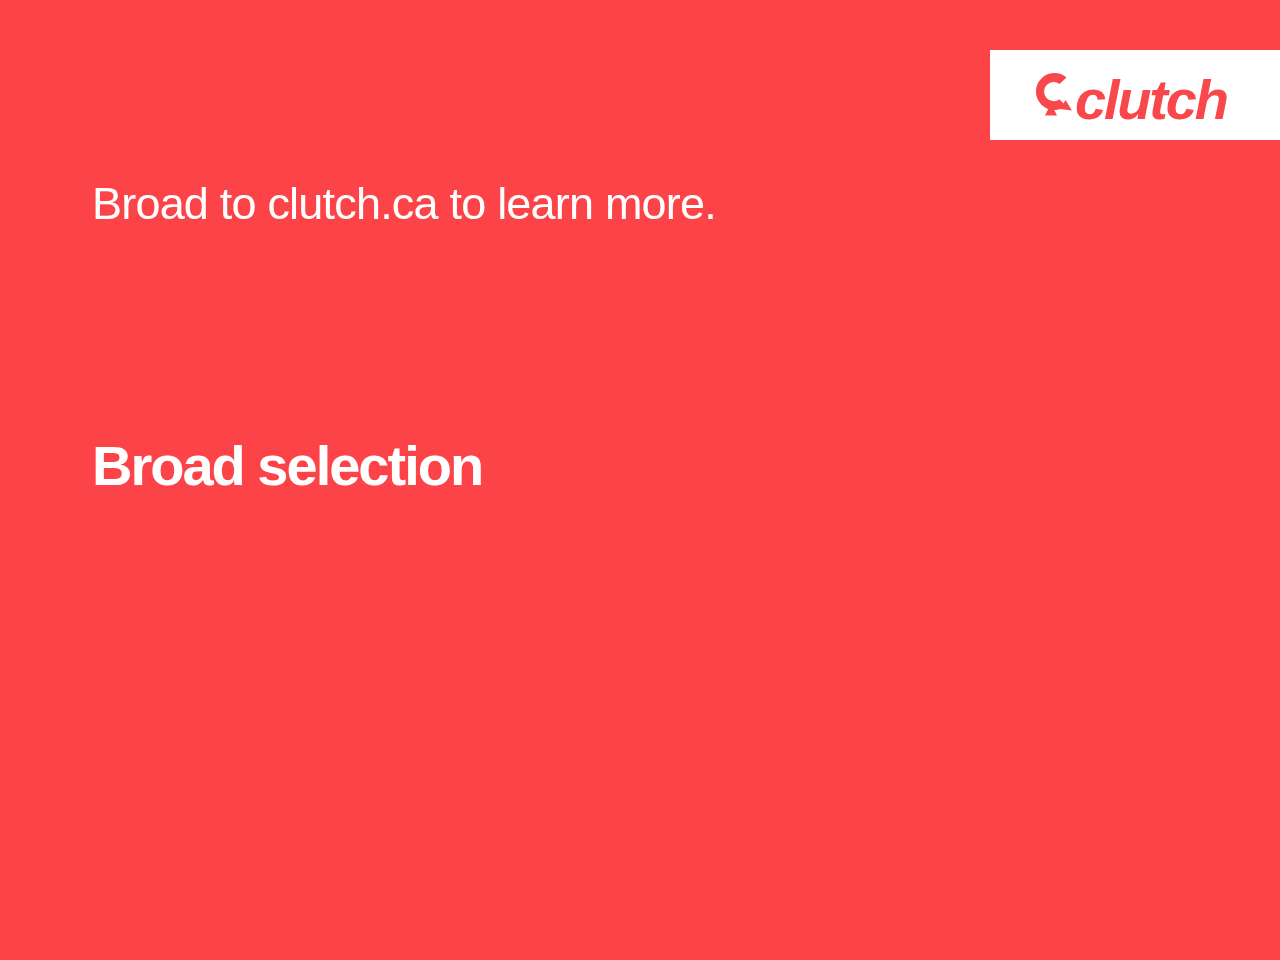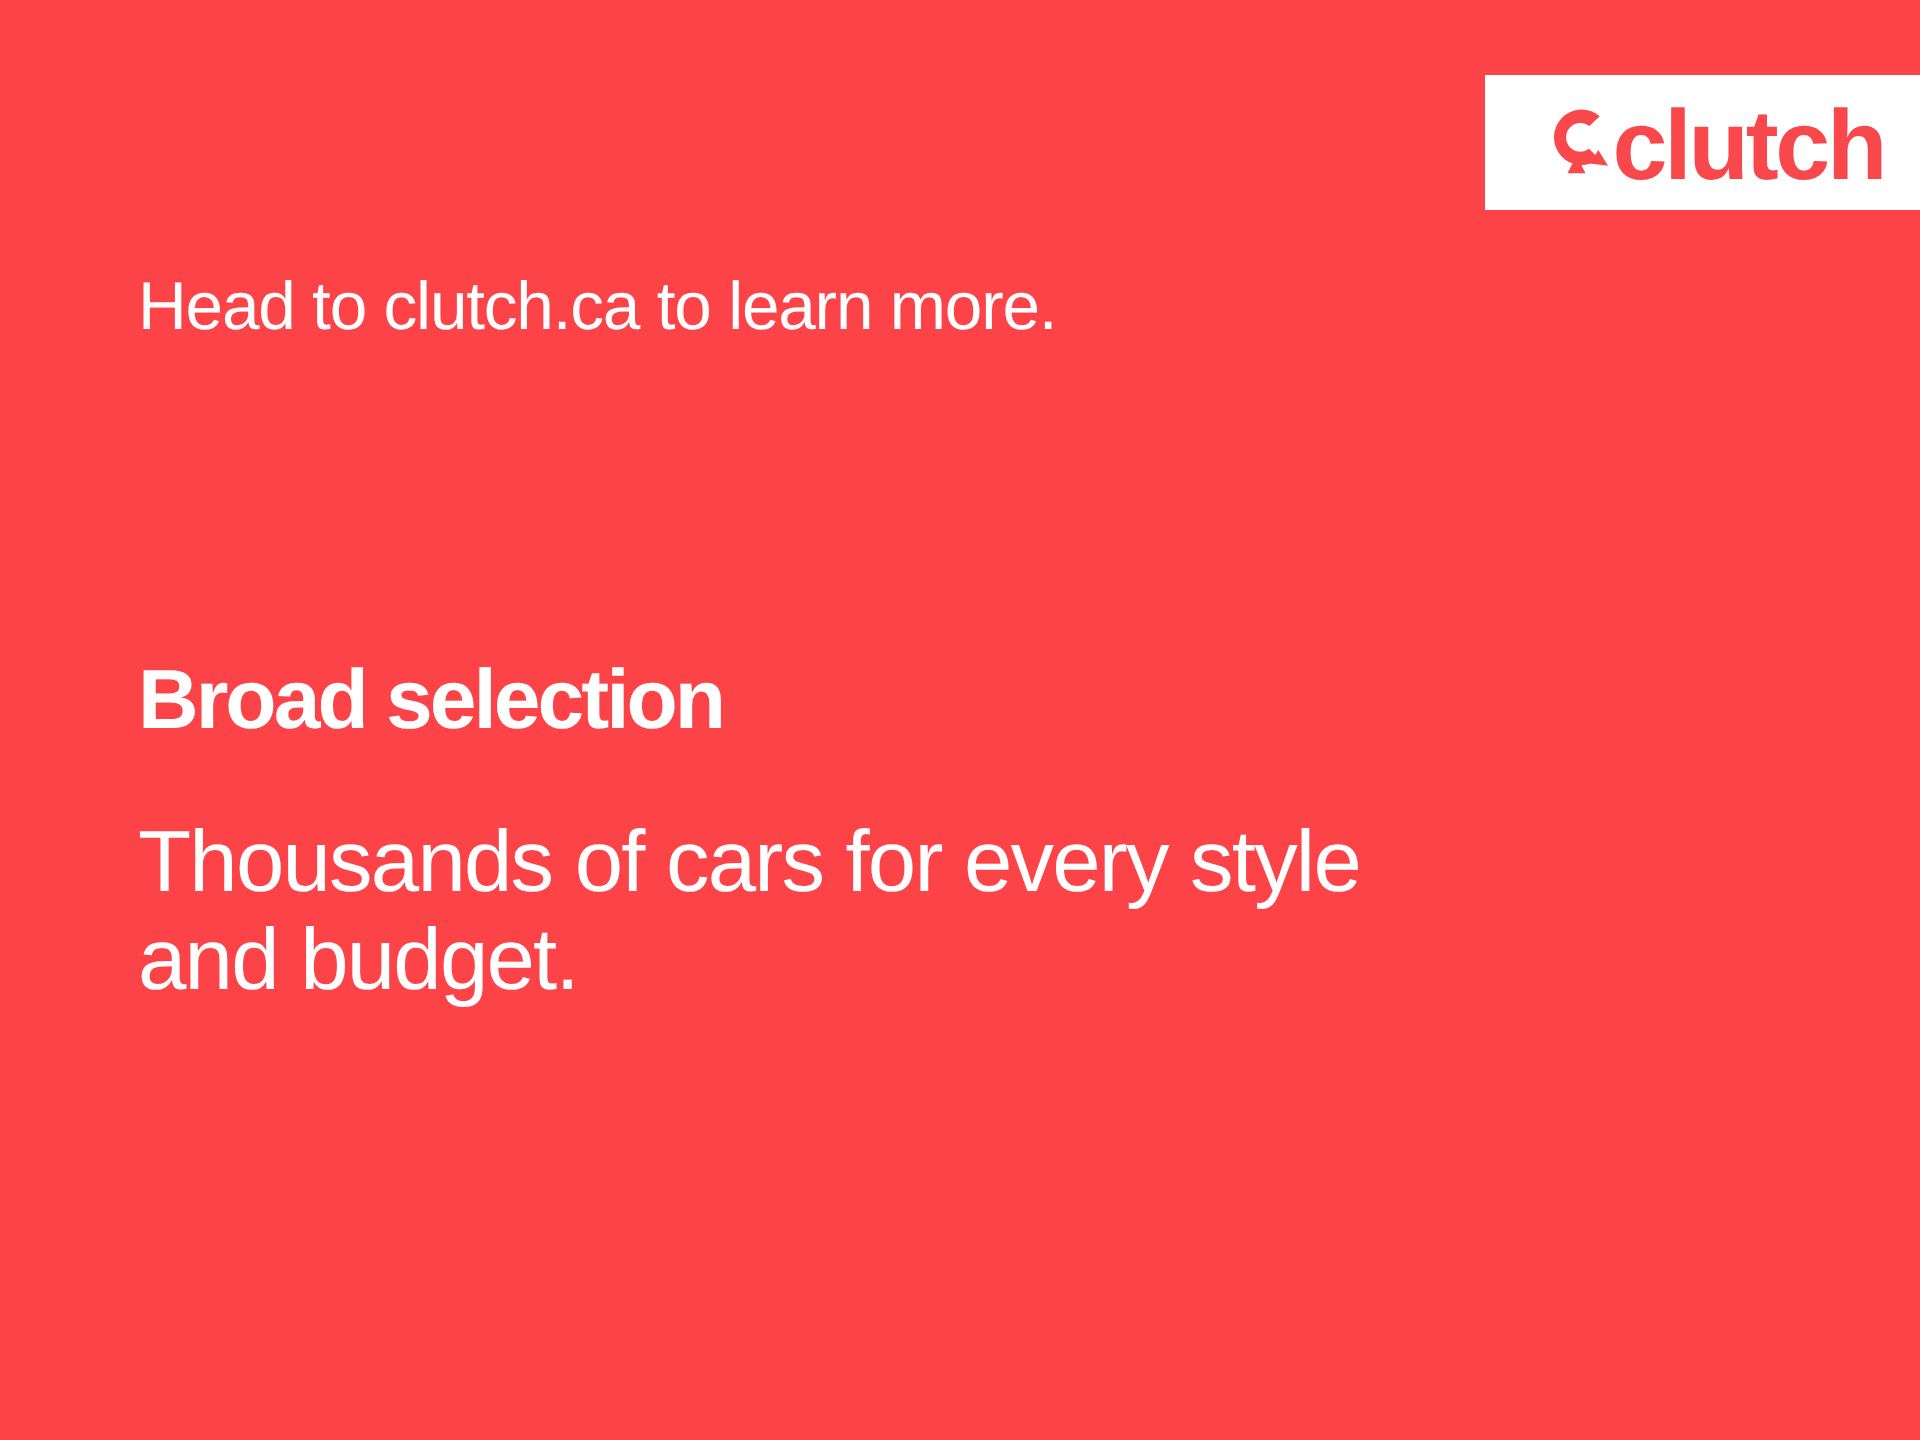--- a/index.html
+++ b/index.html
@@ -47,26 +47,27 @@
   .logo-mark {
     width: 46px;
     height: 56px;
     display: block;
     flex: 0 0 auto;
     margin-right: 1px;
   }
 
   .logo-word {
     font-family: "Liberation Sans", "DejaVu Sans", sans-serif;
-    font-size: 66px;
+    font-size: 56px;
     font-weight: 700;
     line-height: 0.82;
     letter-spacing: -2.2px;
     color: #f9484b;
     display: block;
+    font-style: italic;
   }
 
   
   .eyebrow {
     position: absolute;
     left: 92px;
     top: 178px;
     font-size: 45px;
     font-weight: 500;
     letter-spacing: -0.8px;
@@ -115,22 +116,18 @@
 
         <path d="M23.0 36.5 L29.0 48.5 L17.0 48.5 Z" fill="#f9484b"></path>
 
         <path d="M37.5 33.0 L44.0 43.5 L32.0 42.0 Z" fill="#f9484b"></path>
       </svg>
 
       <span class="logo-word">clutch</span>
     </div>
   </div>
 
-  <div class="eyebrow">Head to clutch.ca to learn more.</div>
+  <div class="eyebrow">Broad to clutch.ca to learn more.</div>
 
   <h1 class="headline">Broad selection</h1>
 
-  <div class="subhead">
-    <span class="line">Thousands of cars for every style</span>
-    <span class="line">and budget.</span>
-  </div>
 
 </div>
 
 </body></html>

